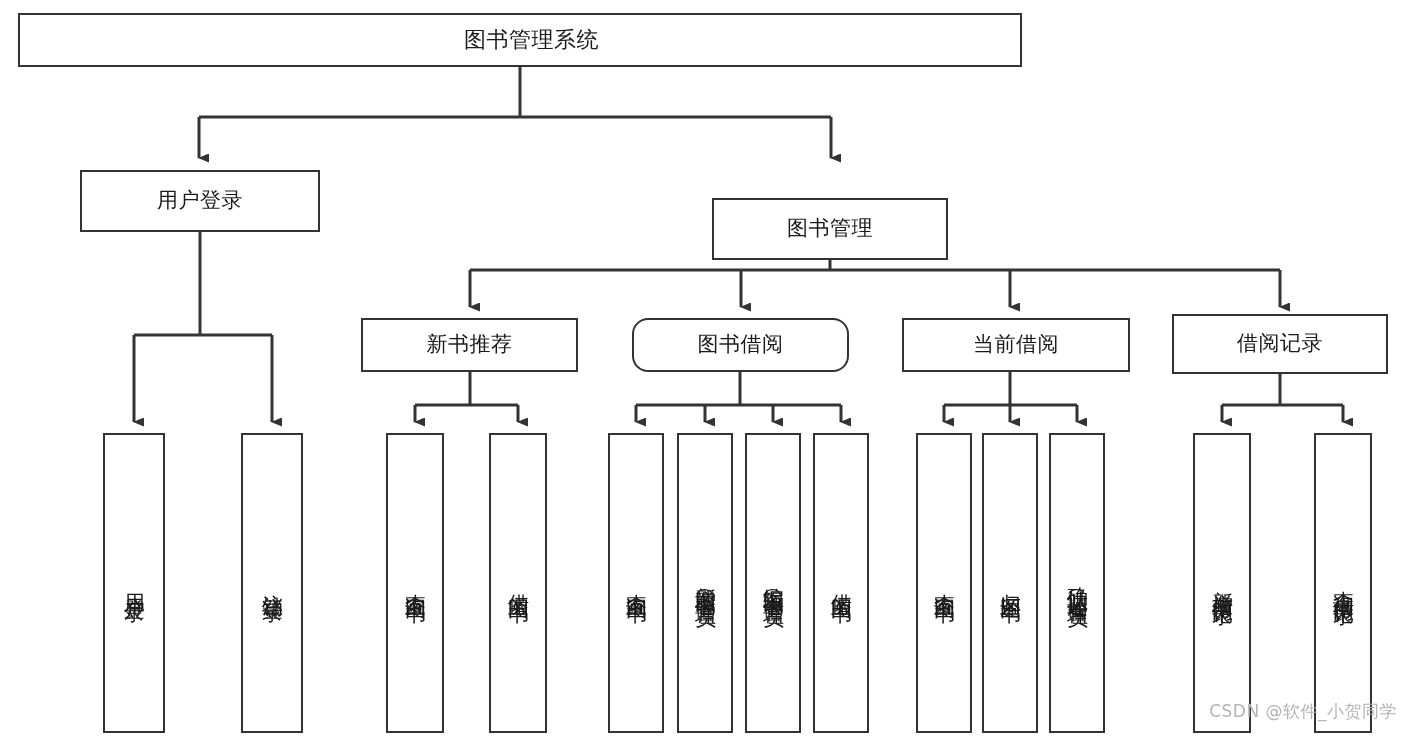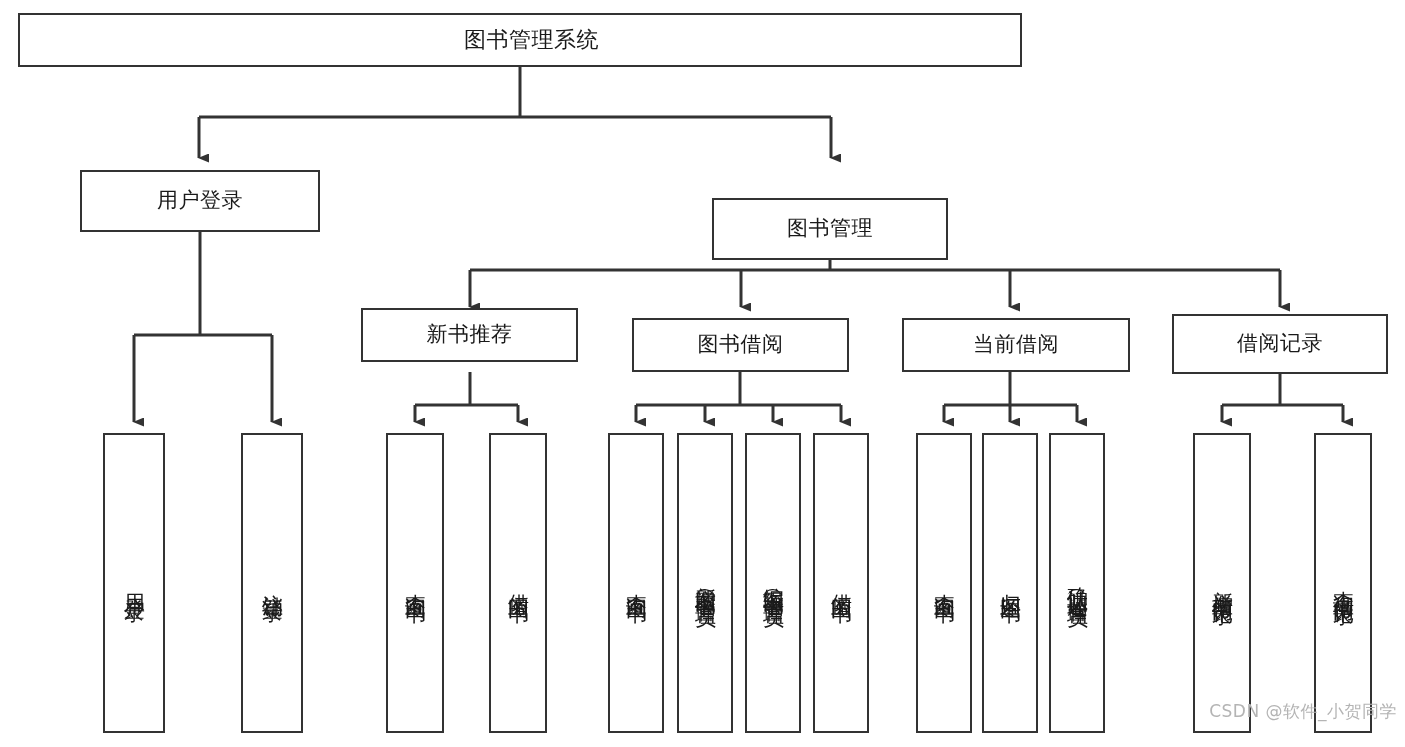--- a/index.html
+++ b/index.html
@@ -140,24 +140,24 @@
     <span class="label">图书管理系统</span>
   </div>
 
   <div class="node horiz" style="left: 80px; top: 170px; width: 240px; height: 62px;">
     <span class="label">用户登录</span>
   </div>
   <div class="node horiz" style="left: 712px; top: 170px; width: 236px; height: 62px; margin-top: 28px;">
     <span class="label">图书管理</span>
   </div>
 
-  <div class="node horiz" style="left: 361px; top: 308px; width: 217px; height: 54px;">
+  <div class="node horiz" style="left: 361px; top: 318px; width: 217px; height: 54px;">
     <span class="label">新书推荐</span>
   </div>
-  <div class="node horiz" style="left: 632px; top: 318px; width: 217px; height: 54px;">
+  <div class="node horiz" style="left: 632px; top: 318px; width: 217px; height: 54px; border-radius: 16px;">
     <span class="label">图书借阅</span>
   </div>
   <div class="node horiz" style="left: 902px; top: 318px; width: 228px; height: 54px;">
     <span class="label">当前借阅</span>
   </div>
   <div class="node horiz" style="left: 1172px; top: 314px; width: 216px; height: 60px;">
     <span class="label">借阅记录</span>
   </div>
 
   <div class="node vert" style="left: 103px; top: 433px; width: 62px; height: 300px;">

